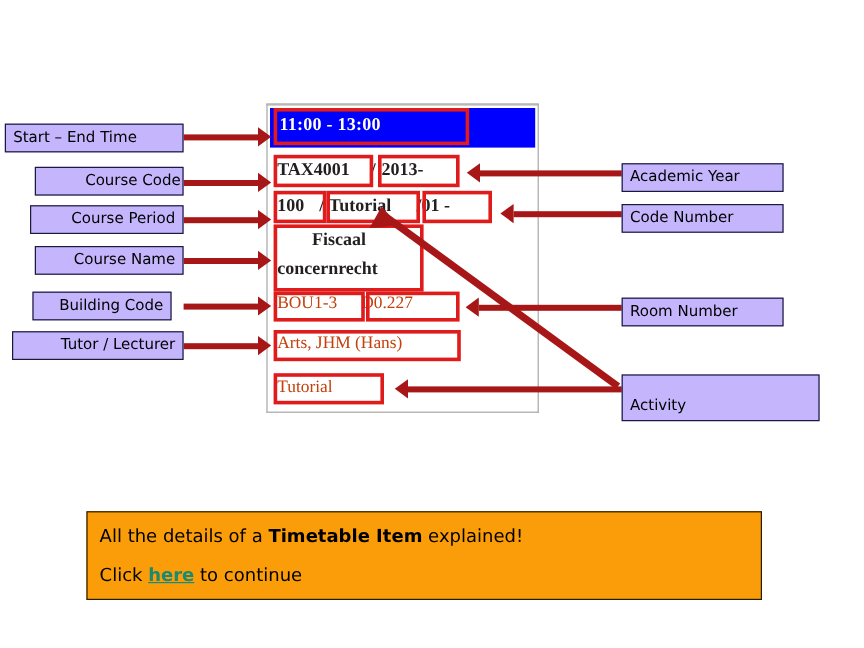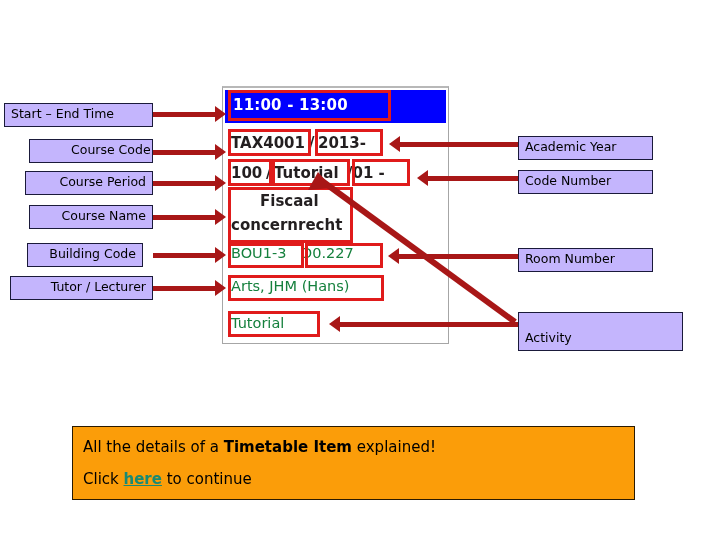--- a/index.html
+++ b/index.html
@@ -67,20 +67,21 @@
     position: absolute;
     left: 222px;
     top: 86px;
     width: 227px;
     height: 258px;
     box-sizing: border-box;
     border: 1px solid #a6a6a6;
     border-top: 2px solid #b8b8b8;
     background: #ffffff;
     z-index: 10;
+    font-family: Liberation Serif, serif;
   }
   #card-inner {
     position: relative;
     width: 100%;
     height: 100%;
   }
   .card-time-bar {
     position: absolute;
     left: 2px;
     top: 2px;
@@ -91,21 +92,21 @@
   .card-line {
     position: absolute;
     left: 8px;
     color: #231f20;
     font-size: 15px;
     font-weight: bold;
     white-space: nowrap;
   }
   .card-line.thin {
     font-weight: normal;
-    color: #15803d;
+    color: #c2410c;
     font-size: 14.5px;
     text-align: right;
   }
   .time-text {
     position: absolute;
     left: 10px;
     top: 8px;
     color: #ffffff;
     font-size: 15px;
     font-weight: bold;

